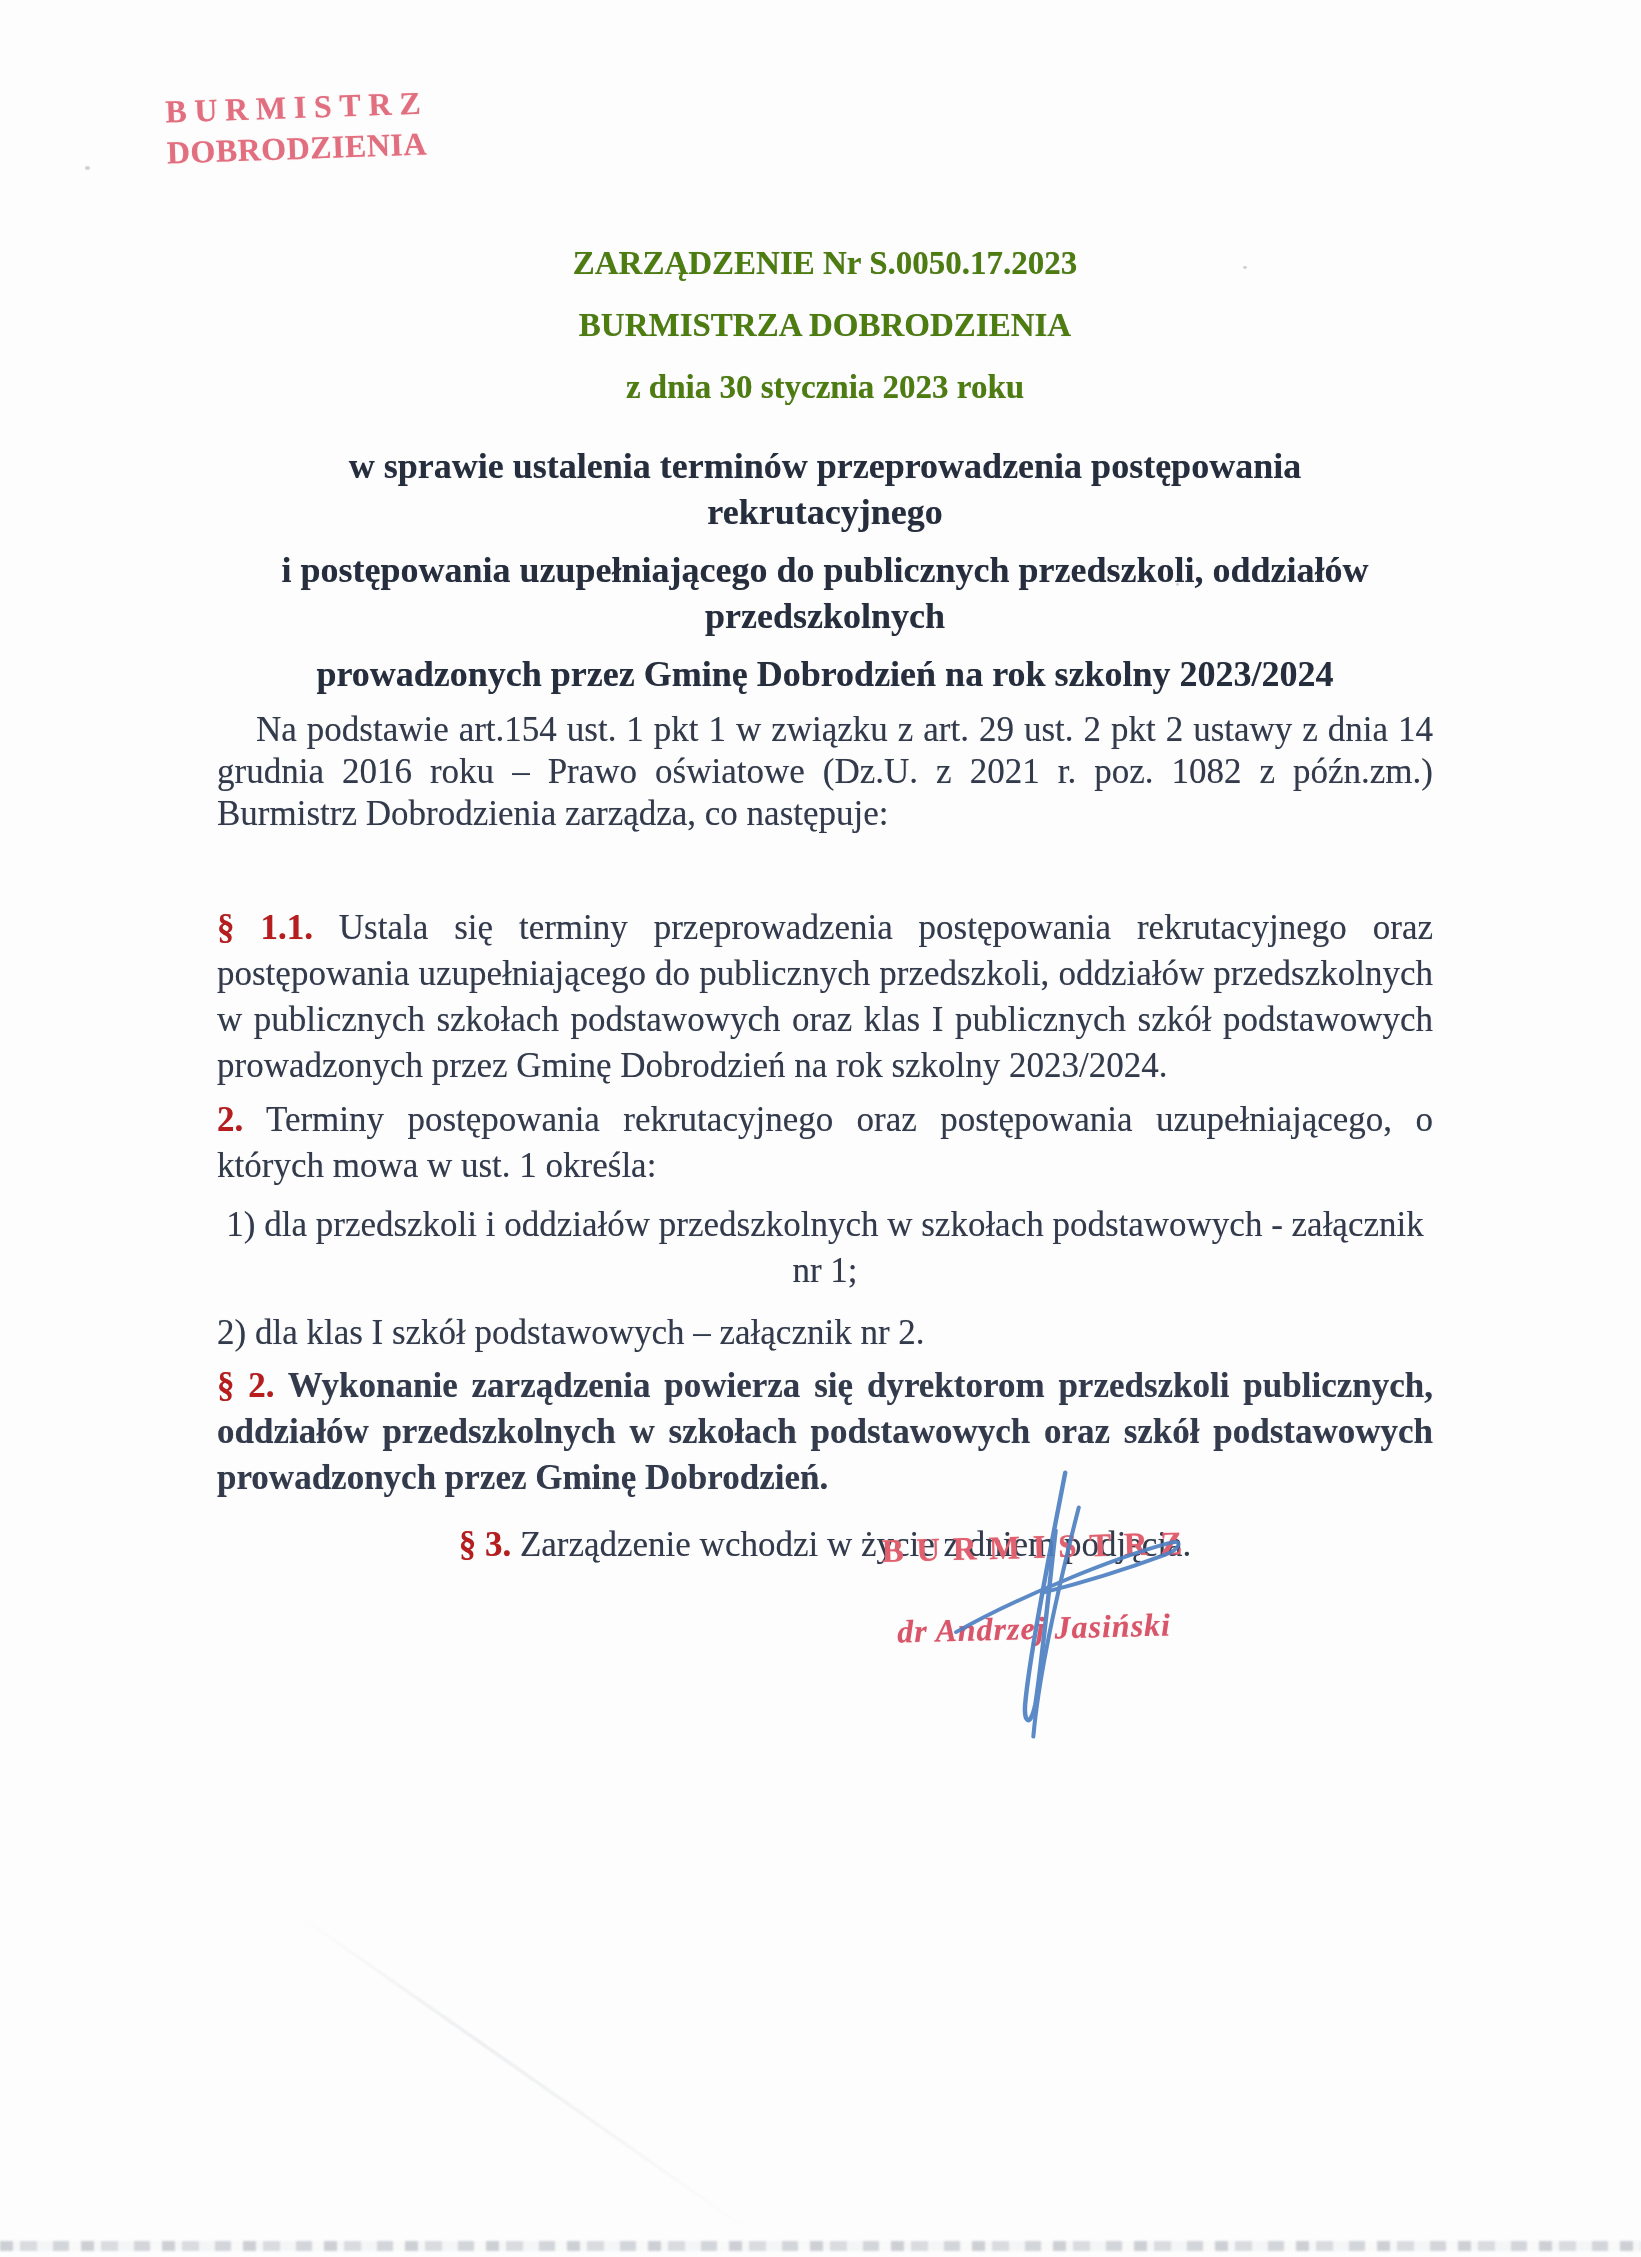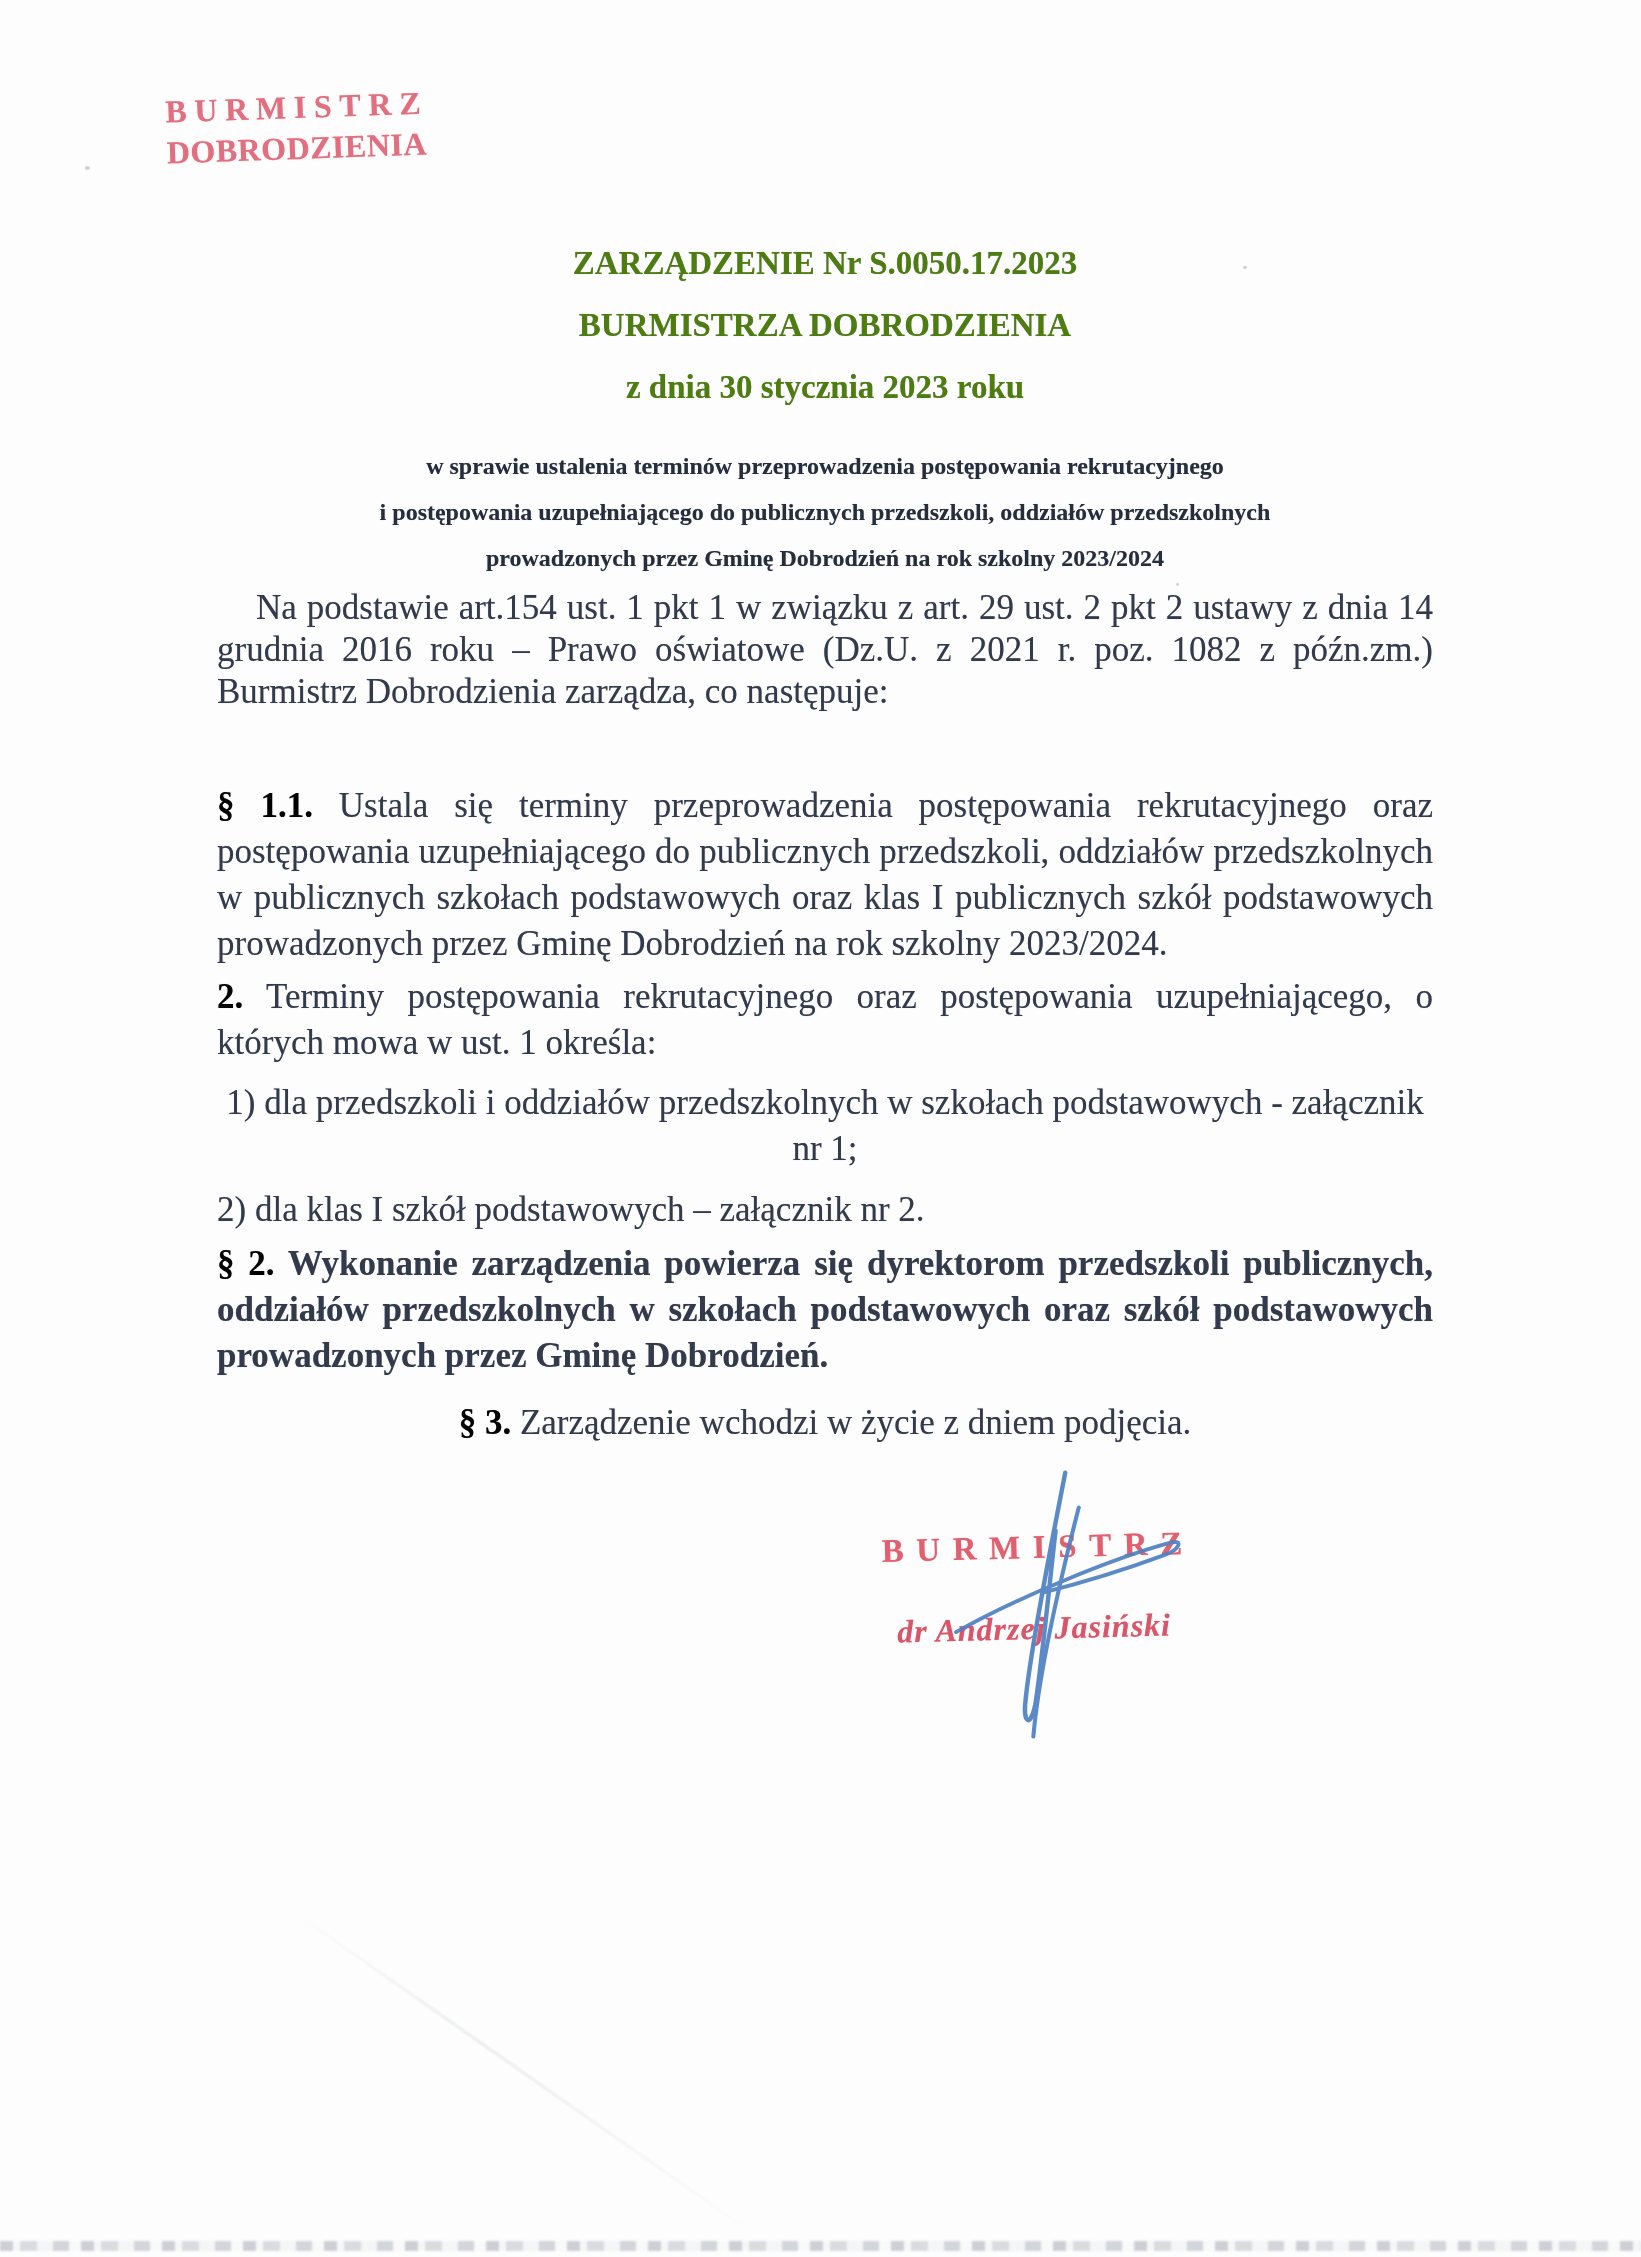--- a/index.html
+++ b/index.html
@@ -21,28 +21,28 @@
     color:#de5c6e;font-weight:bold;opacity:.88;
     text-shadow:0 0 1px rgba(222,92,110,.55);
   }
   .stamp-top .l1{font-size:32px;letter-spacing:7.7px;}
   .stamp-top .l2{font-size:32px;letter-spacing:0.5px;margin-top:3.9px;}
 
   
   .title-block{padding-top:245px;text-align:center;color:#4d7c0f;}
   .title-block p{margin:0 0 25px 0;font-size:33px;font-weight:bold;line-height:37px;}
   .subject{margin-top:37px;text-align:center;color:#262e3d;}
-  .subject p{margin:0;font-size:24px;font-weight:bold;line-height:46px;}
+  .subject p{margin:12px;font-size:36px;font-weight:bold;line-height:46px;}
 
   
   .para{
     margin:0;font-size:35px;line-height:46px;
     text-align:justify;text-justify:inter-word;
   }
-  .para b{color:#000000;}
+  .para b{color:#b91c1c;}
   .legal{margin-top:5.8px;line-height:42px;text-indent:39px;}
   .p11{margin-top:70px;}
   .p2{margin-top:7.7px;}
   .it1{margin-top:13.5px;text-align:center;}
   .it2{margin-top:15.4px;text-align:left;}
   .p3{margin-top:7.7px;font-weight:bold;}
   .p4{margin-top:21px;text-align:center;}
 
   
   .sig-block{

